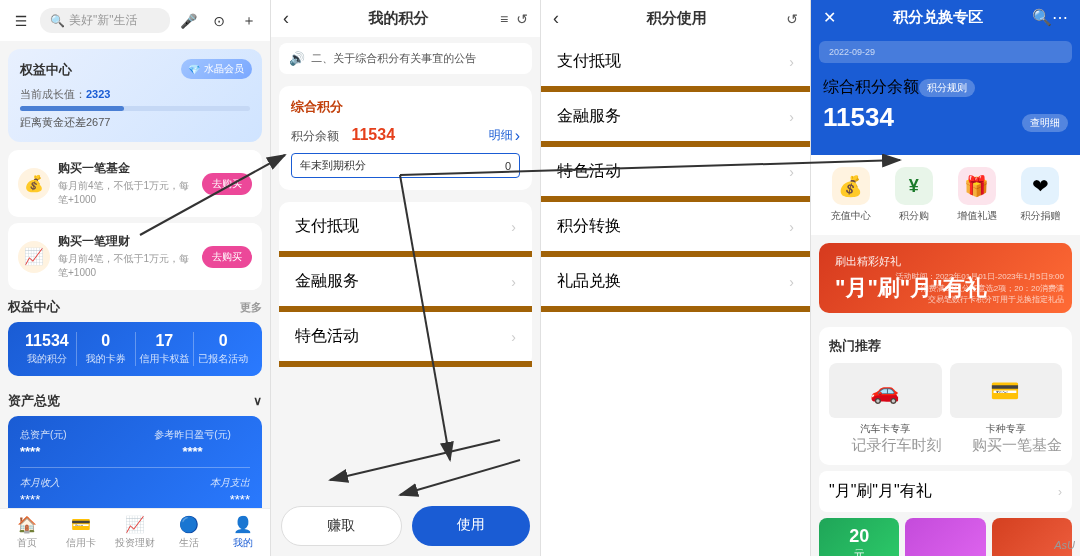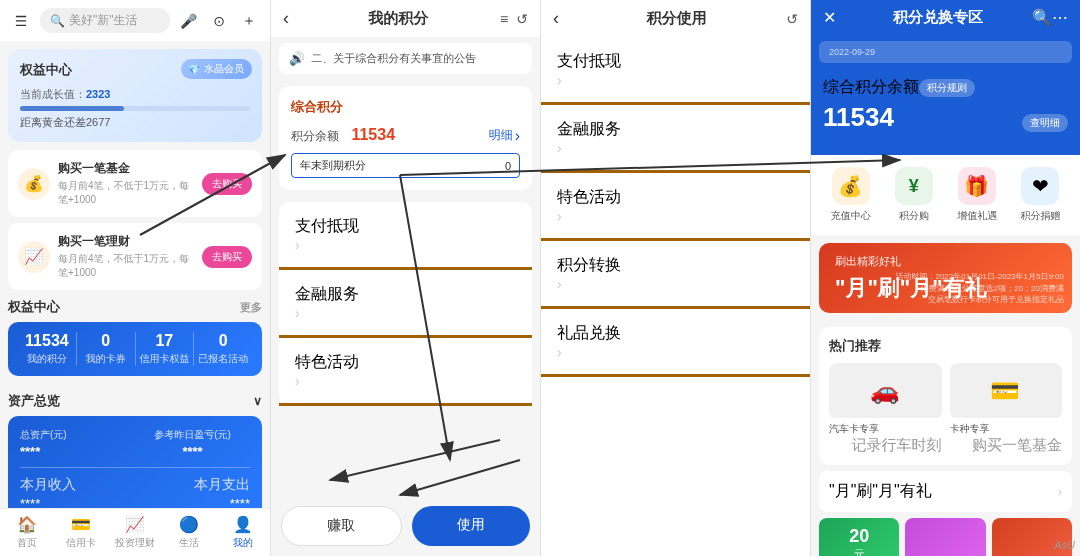--- a/index.html
+++ b/index.html
@@ -41,21 +41,21 @@
 
     .assets-section { margin: 8px; }
     .assets-card { background: linear-gradient(135deg, #1a5cd4, #2a7aff); border-radius: 10px; padding: 12px; }
     .assets-row { display: flex; justify-content: space-between; margin-bottom: 8px; }
     .assets-col { flex: 1; }
     .assets-col-label { font-size: 10px; color: rgba(255,255,255,0.8); }
     .assets-col-value { font-size: 13px; color: white; font-weight: bold; margin-top: 2px; }
     .assets-divider { height: 1px; background: rgba(255,255,255,0.3); margin: 8px 0; }
     .assets-row2 { display: flex; }
     .assets-col2 { flex: 1; }
-    .assets-col2-label { font-size: 14px; color: rgba(255,255,255,0.8); }
+    .assets-col2-label { font-size: 10px; color: rgba(255,255,255,0.8); font-style: italic; }
     .assets-col2-value { font-size: 13px; color: white; margin-top: 2px; }
 
     .featured-section { margin: 8px; }
     .featured-title { font-size: 13px; font-weight: bold; color: #333; }
 
     .panel1-nav { background: white; border-top: 1px solid #eee; padding: 6px 0; display: flex; position: absolute; bottom: 0; left: 0; right: 0; }
     .nav-item { flex: 1; display: flex; flex-direction: column; align-items: center; gap: 2px; cursor: pointer; }
     .nav-icon { font-size: 16px; }
     .nav-label { font-size: 10px; color: #999; }
     .nav-item.active .nav-label { color: #1a5cd4; }
@@ -83,21 +83,21 @@
     .use-btn { flex: 1; background: #1a5cd4; border-radius: 20px; padding: 10px; text-align: center; font-size: 14px; color: white; cursor: pointer; }
 
     
     .panel3 { width: 270px; height: 556px; background: #f5f5f5; display: flex; flex-direction: column; border-left: 1px solid #e0e0e0; }
     .panel3-header { background: white; padding: 8px 12px; display: flex; align-items: center; }
     .panel3-back { font-size: 18px; color: #333; cursor: pointer; margin-right: 8px; }
     .panel3-title { flex: 1; text-align: center; font-size: 15px; font-weight: bold; color: #333; }
     .panel3-refresh { font-size: 14px; color: #555; }
 
     .panel3-menu { background: white; flex: 1; }
-    .menu-item { display: flex; align-items: flex-start; justify-content: space-between; padding: 14px 16px; border-bottom: 3px solid #a16207; cursor: pointer; flex-direction: column; }
+    .menu-item { display: flex; align-items: center; justify-content: space-between; padding: 14px 16px; border-bottom: 6px solid #a16207; cursor: pointer; }
     .menu-arrow { color: #ccc; font-size: 14px; }
 
     
     .panel4 { width: 270px; height: 556px; background: #f5f5f5; display: flex; flex-direction: column; border-left: 1px solid #e0e0e0; overflow-y: auto; }
     .panel4-header { background: #1a5cd4; padding: 8px 12px; display: flex; align-items: center; position: sticky; top: 0; z-index: 10; }
     .panel4-close { font-size: 16px; color: white; cursor: pointer; margin-right: 8px; }
     .panel4-title { flex: 1; text-align: center; font-size: 15px; font-weight: bold; color: white; }
     .panel4-more { font-size: 16px; color: white; cursor: pointer; }
     .panel4-search-icon { font-size: 16px; color: white; cursor: pointer; }
 
@@ -115,21 +115,21 @@
     .quick-icon-label { font-size: 10px; color: #555; text-align: center; }
 
     .promo-banner { margin: 8px; border-radius: 10px; background: linear-gradient(135deg, #d63a1e, #ff6b35); padding: 16px; position: relative; overflow: hidden; min-height: 70px; display: flex; flex-direction: column; justify-content: center; }
     .promo-title { font-size: 22px; font-weight: bold; color: white; }
 
     .hot-section { background: white; margin: 6px 8px; border-radius: 10px; padding: 10px; }
     .hot-title { font-size: 13px; font-weight: bold; color: #333; margin-bottom: 8px; }
     .hot-items { display: flex; gap: 8px; }
     .hot-item { flex: 1; border-radius: 8px; overflow: hidden; }
     .hot-item-img { height: 55px; background: #f0f0f0; border-radius: 6px; display: flex; align-items: center; justify-content: center; font-size: 24px; }
-    .hot-item-label { font-size: 10px; color: #555; margin-top: 4px; text-align: left; }
+    .hot-item-label { font-size: 10px; color: #555; margin-top: 4px; text-align: center; }
     .hot-item-sub { font-size: 15px; color: #999; text-align: right; }
 
     .activity-row { background: white; margin: 0 8px 6px; border-radius: 8px; padding: 10px; display: flex; align-items: center; justify-content: space-between; cursor: pointer; }
     .activity-arrow { color: #ccc; font-size: 12px; }
 
     .coupon-row { display: flex; gap: 6px; margin: 0 8px 6px; }
     .coupon-card { background: linear-gradient(135deg, #1fa558, #2dcc6a); border-radius: 8px; padding: 8px 6px; flex: 1; text-align: center; position: relative; overflow: hidden; }
     .coupon-card2 { background: linear-gradient(135deg, #c44bdb, #e066f0); border-radius: 8px; padding: 8px 6px; flex: 1; text-align: center; position: relative; overflow: hidden; }
     .coupon-card3 { background: linear-gradient(135deg, #d44020, #f06040); border-radius: 8px; padding: 8px 6px; flex: 1; text-align: center; position: relative; overflow: hidden; }
     .coupon-num { font-size: 18px; font-weight: bold; color: white; }

